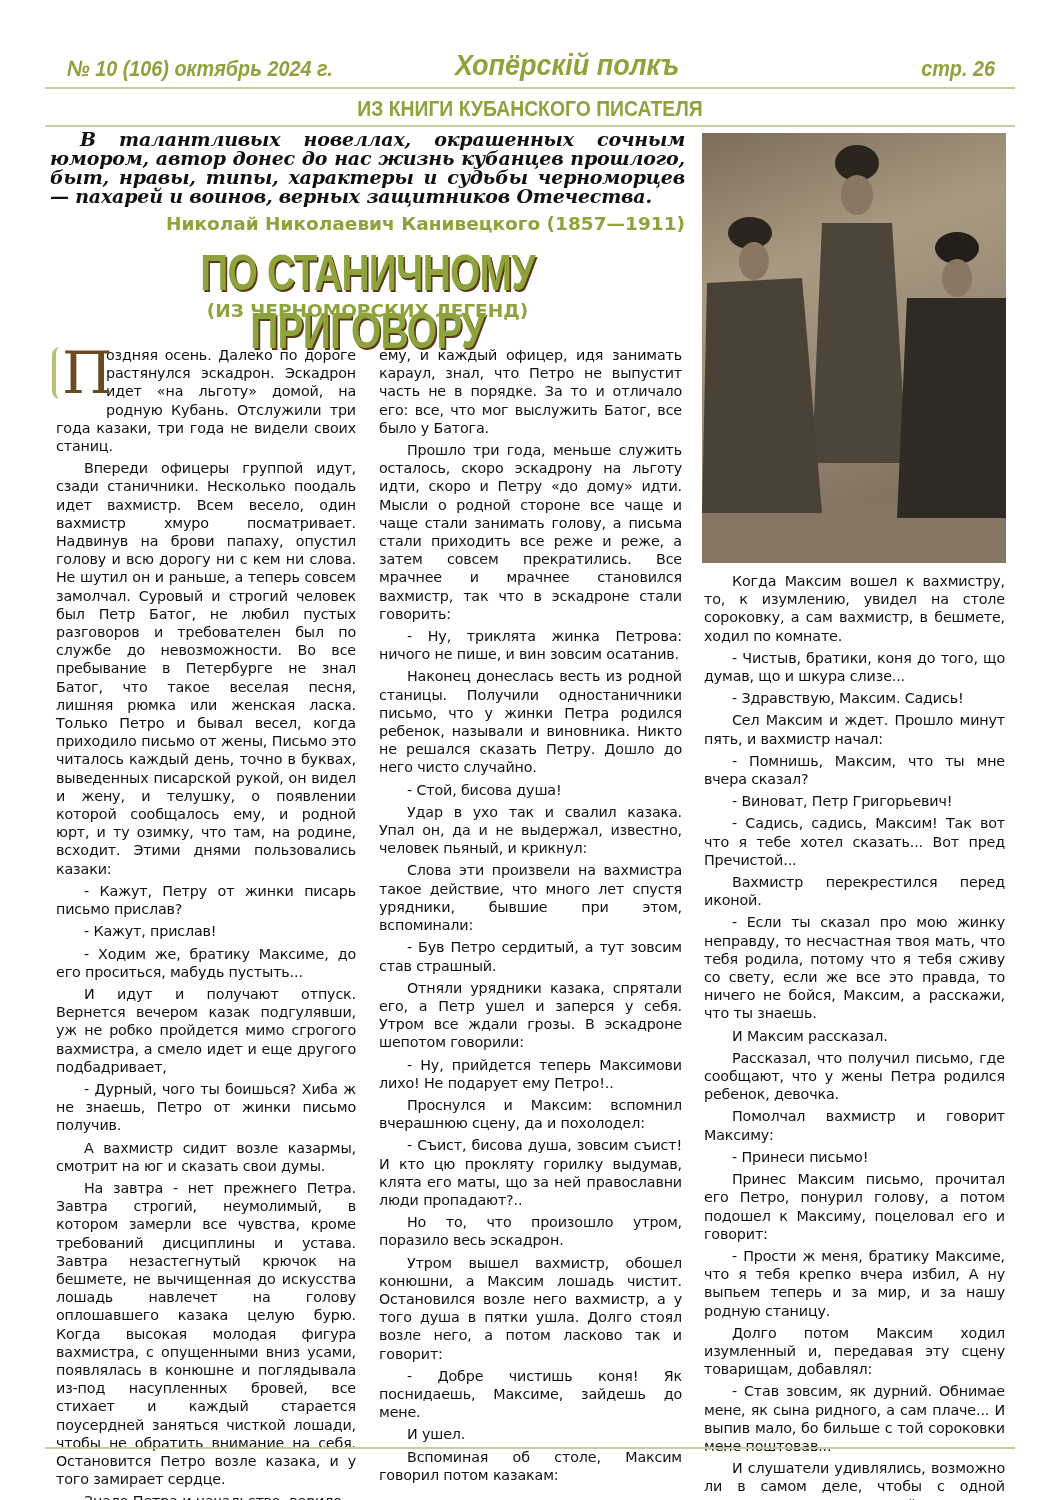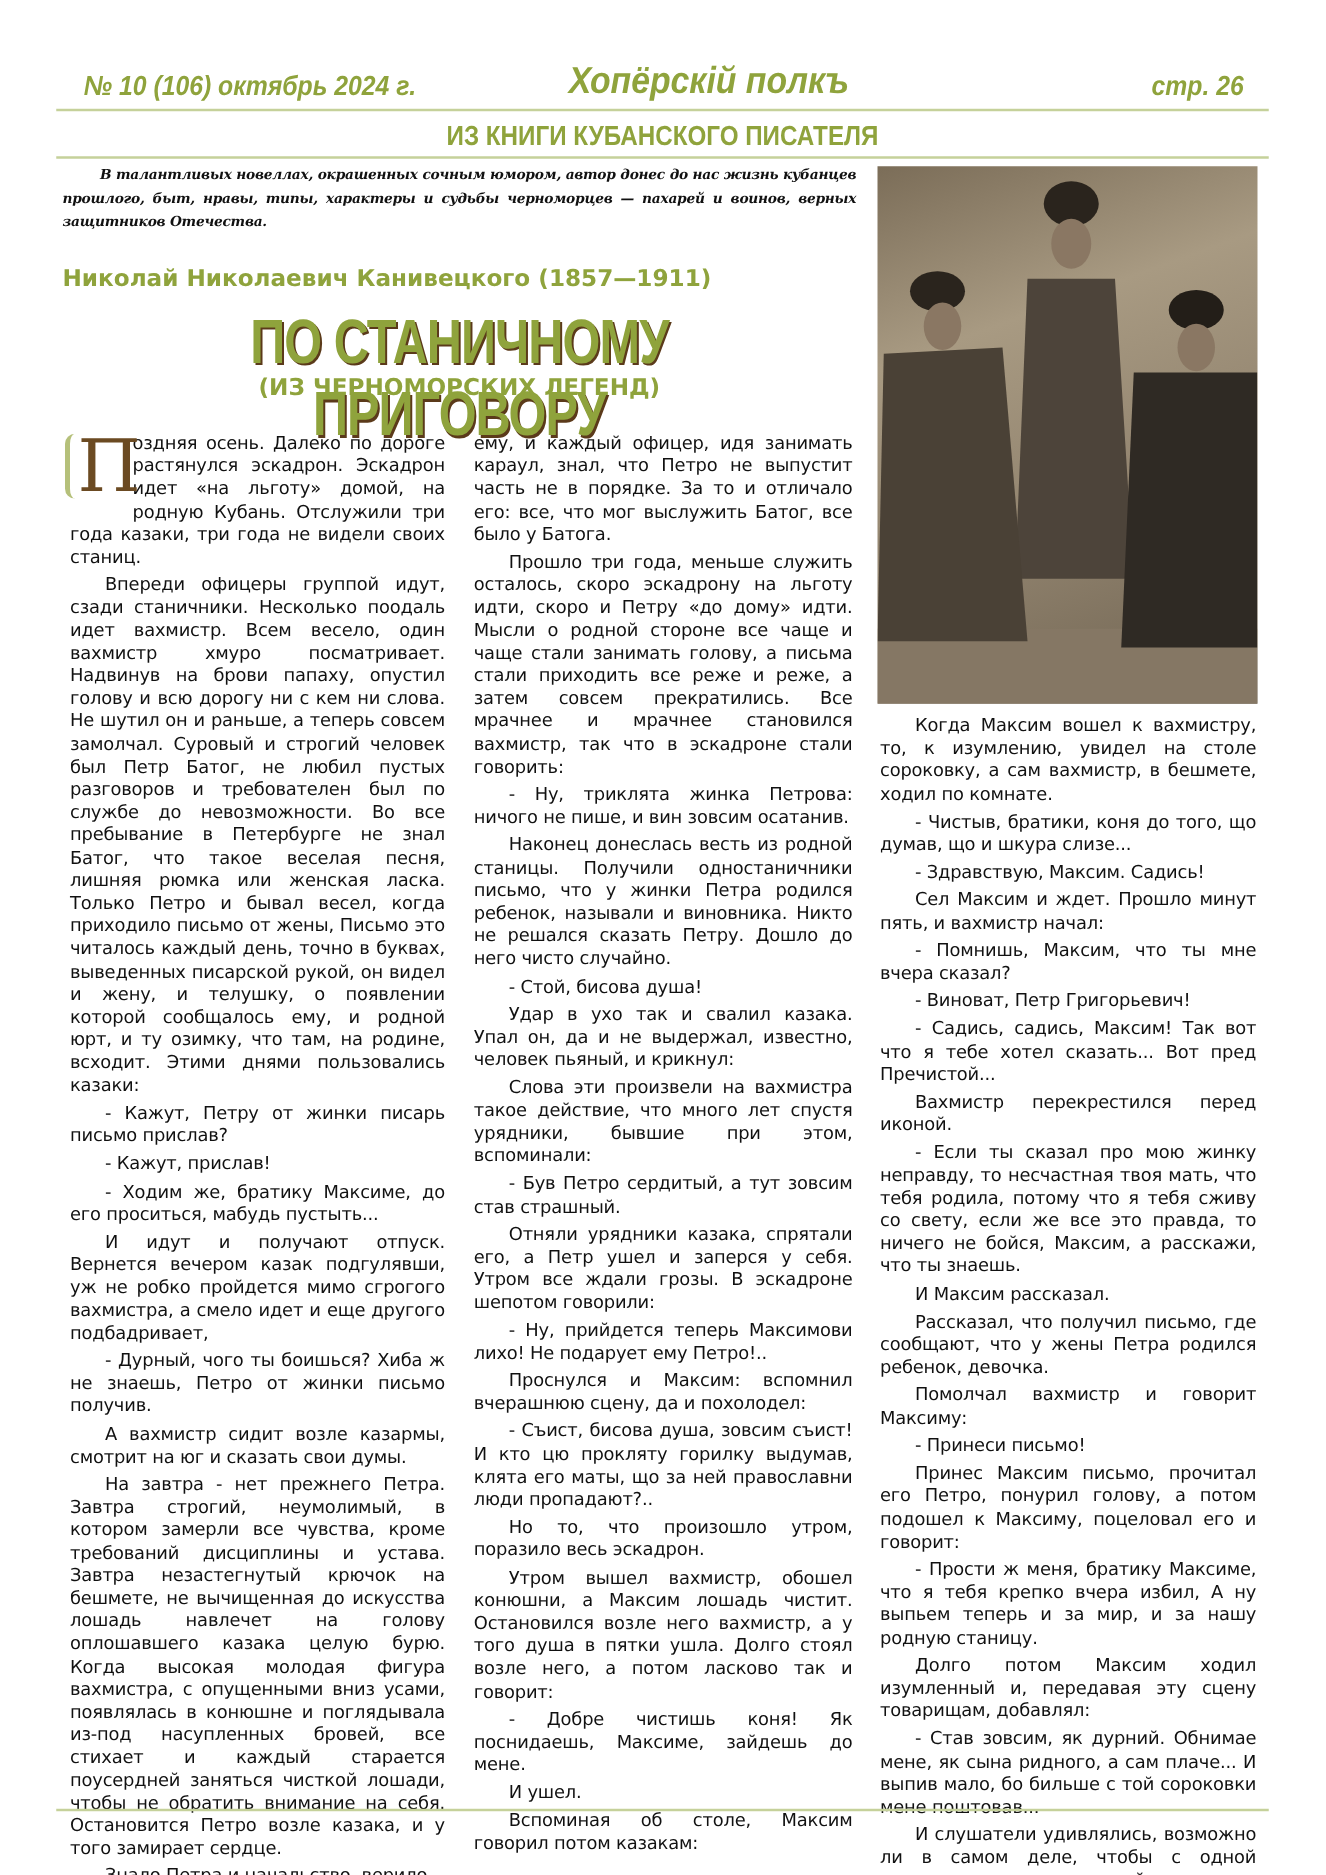--- a/index.html
+++ b/index.html
@@ -3,22 +3,22 @@
 <meta charset="utf-8">
 <style>
   html, body { margin:0; padding:0; background:#ffffff; }
   body { width:1061px; height:1500px; position:relative; overflow:hidden; font-family:"DejaVu Sans", sans-serif; color:#111; }
   .masthead { position:absolute; left:45px; top:52px; width:970px; height:36px; }
   .mh-issue { position:absolute; left:22px; top:4px; font-family:"Liberation Sans", sans-serif; font-weight:bold; font-style:italic; font-size:22px; color:#8fa33c; transform:scaleX(0.9); transform-origin:left; }
   .mh-title { position:absolute; left:410px; top:-4px; font-family:"Liberation Sans", sans-serif; font-weight:bold; font-style:italic; font-size:30px; color:#8fa33c; transform:scaleX(0.9); transform-origin:left; }
   .mh-page { position:absolute; right:20px; top:4px; font-family:"Liberation Sans", sans-serif; font-weight:bold; font-style:italic; font-size:22px; color:#8fa33c; transform:scaleX(0.9); transform-origin:right; }
   .rule { position:absolute; left:45px; width:970px; height:2px; background:#c5d19a; }
   .section-head { position:absolute; left:45px; top:96px; width:970px; text-align:center; font-family:"Liberation Sans", sans-serif; font-weight:bold; font-size:22px; color:#8fa33c; transform:scaleX(0.88); }
-  .lead { position:absolute; left:50px; top:130px; width:635px; font-family:"DejaVu Serif", serif; font-weight:bold; font-style:italic; font-size:11px; line-height:19px; text-align:justify; text-indent:30px; letter-spacing:-0.2px; }
-  .author { position:absolute; left:50px; top:213px; width:635px; text-align:left; font-family:"DejaVu Sans", sans-serif; font-weight:bold; font-size:18.5px; color:#8fa33c; }
+  .lead { position:absolute; left:50px; top:130px; width:635px; font-family:"DejaVu Serif", serif; font-weight:bold; font-style:italic; font-size:19px; line-height:19px; text-align:justify; text-indent:30px; letter-spacing:-0.2px; }
+  .author { position:absolute; left:50px; top:213px; width:635px; text-align:right; font-family:"DejaVu Sans", sans-serif; font-weight:bold; font-size:18.5px; color:#8fa33c; }
   .title { position:absolute; left:50px; top:244px; width:635px; text-align:center; font-family:"Liberation Sans", sans-serif; font-weight:bold; font-size:50px; color:#8fa33c; text-shadow:2px 2px 0 #5b3a1a; transform:scaleX(0.78); letter-spacing:-1px; }
   .subtitle { position:absolute; left:50px; top:300px; width:635px; text-align:center; font-family:"DejaVu Sans", sans-serif; font-weight:bold; font-size:18.5px; color:#8fa33c; }
   .photo { position:absolute; left:702px; top:133px; width:304px; height:430px; background:linear-gradient(160deg,#7b6d58 0%,#a89a82 30%,#938570 60%,#6e6250 100%); overflow:hidden; }
   .col { position:absolute; top:342px; font-size:14.3px; line-height:18.2px; text-align:justify; letter-spacing:-0.15px; }
   .col p { margin:4px; text-indent:28px; }
   .col1 { left:52px; width:308px; }
   .col2 { left:375px; width:311px; }
   .col3 { left:700px; width:309px; top:568px; }
   .dropcap { float:left; width:46px; height:56px; margin:3px 8px 0 0; position:relative; }
   .dropcap .letter { position:absolute; left:10px; top:0; font-family:"DejaVu Serif", serif; font-size:58px; line-height:56px; color:#6b4a22; }

